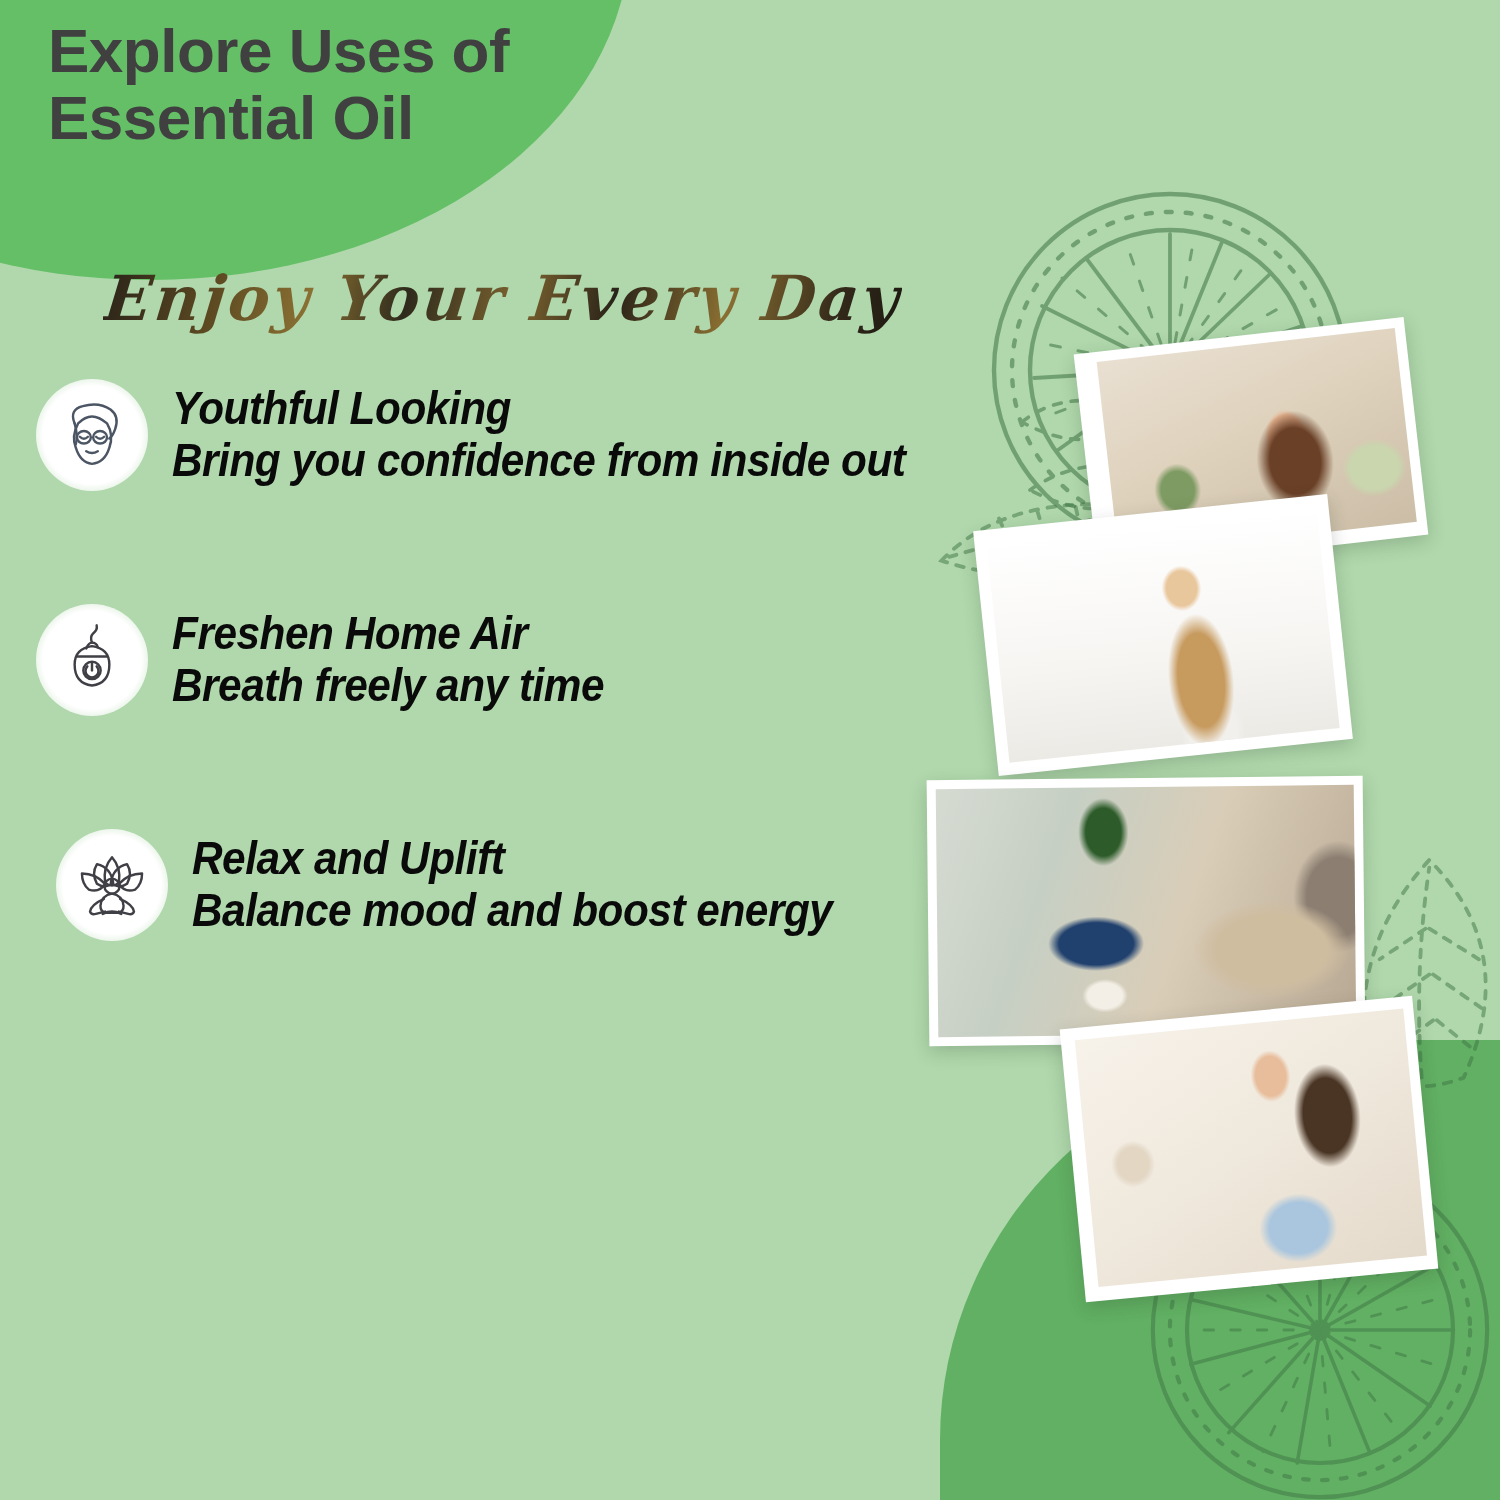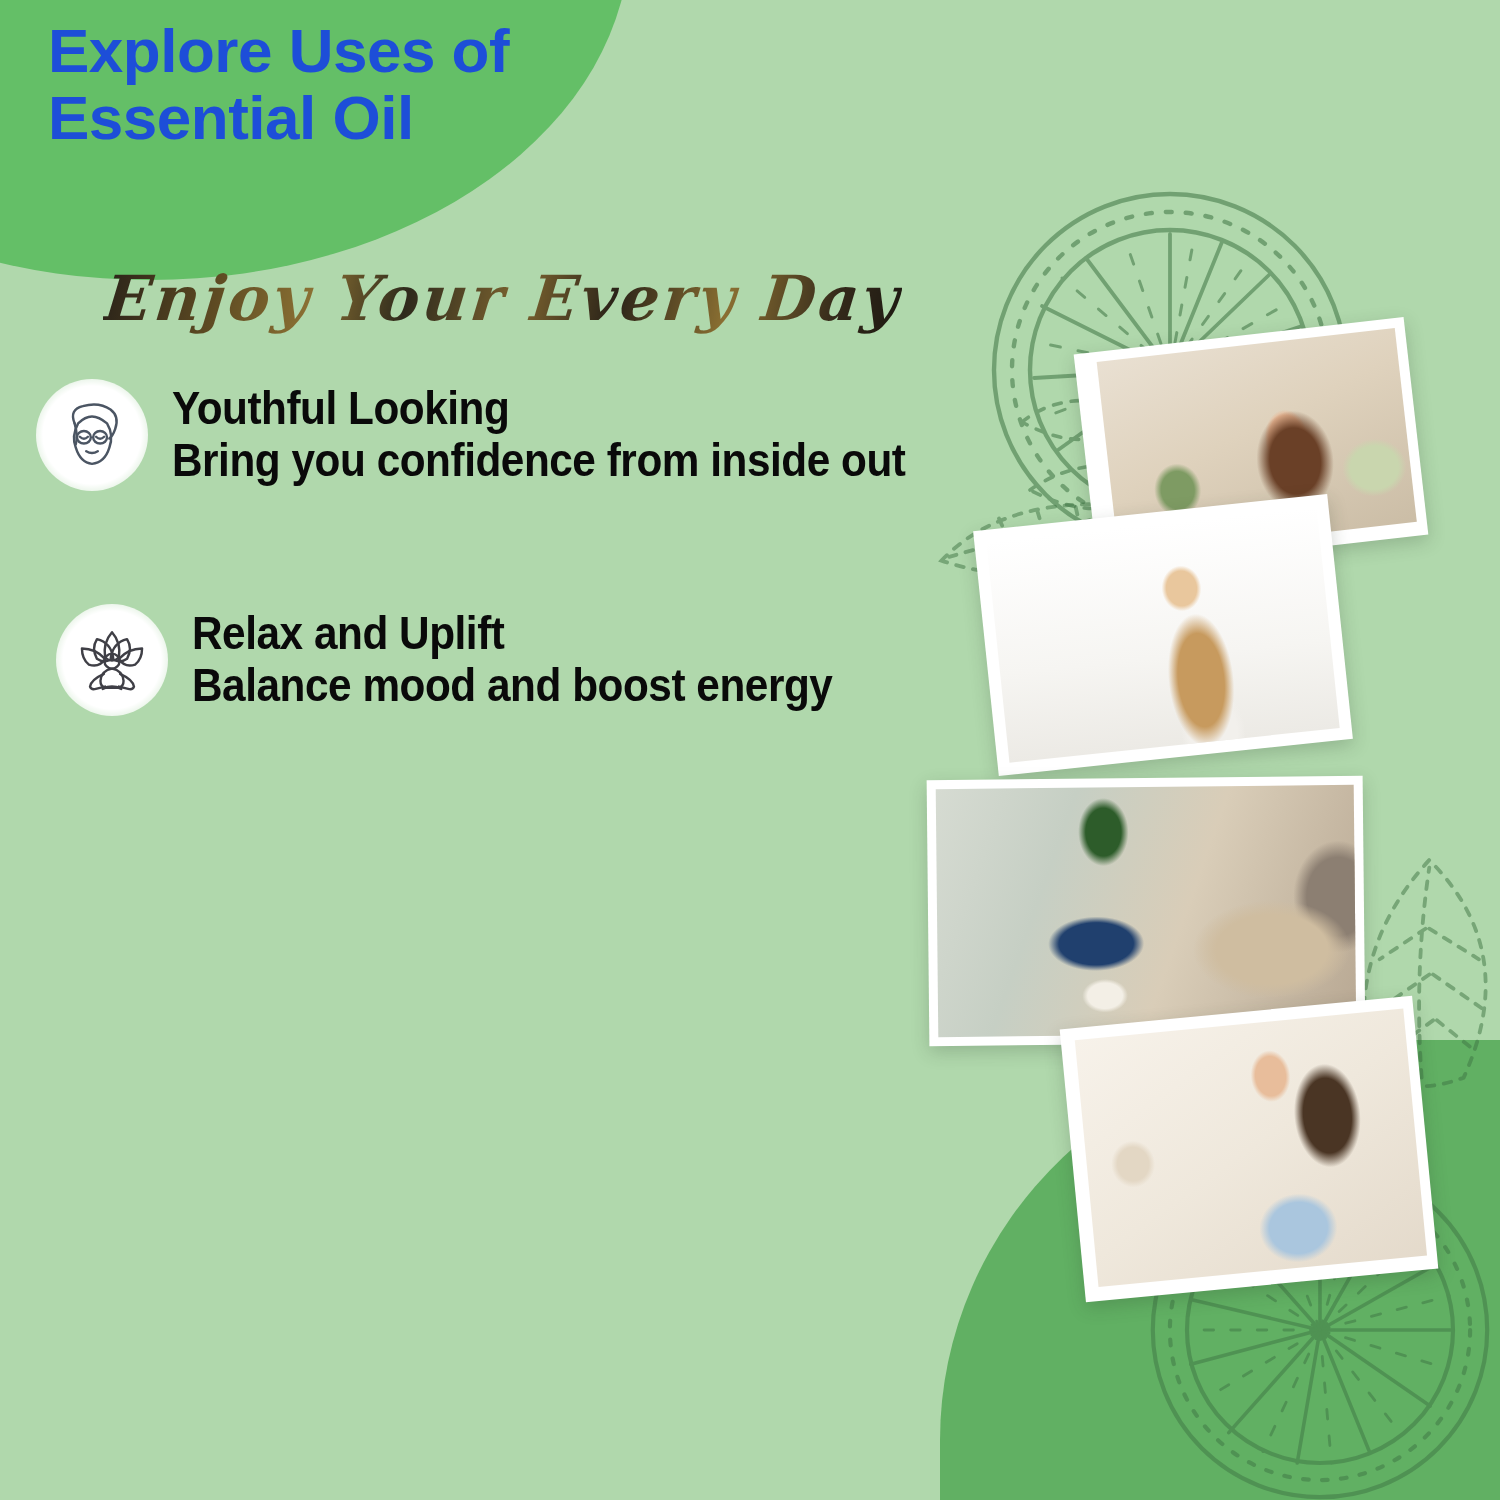--- a/index.html
+++ b/index.html
@@ -72,21 +72,21 @@
   }
   .leaf-left  { left: 930px; top: 430px;  width: 230px; height: 200px; }
   .leaf-right { left: 1330px; top: 840px; width: 210px; height: 250px; }
 
   
   .header-title {
     position: absolute;
     left: 48px;
     top: 18px;
     z-index: 6;
-    color: #1d4ed8;
+    color: #404040;
     font-size: 62px;
     font-weight: bold;
     line-height: 1.08;
     letter-spacing: -0.5px;
     max-width: 620px;
     white-space: pre-line;
   }
 
   
   .tagline {
@@ -109,20 +109,21 @@
     white-space: nowrap;
   }
 
   
   .features {
     position: absolute;
     left: 0;
     top: 376px;
     width: 1080px;
     z-index: 6;
+    font-style: italic;
   }
   .feature-row {
     display: flex;
     align-items: center;
     height: 118px;
     margin-bottom: 107px;
   }
   .feature-row:last-child { margin-bottom: 0; margin-left: 20px; }
 
   .icon-badge {
@@ -354,20 +355,39 @@
           </g>
         </svg>
       </span>
       <div class="feature-text">
         <div class="feature-title">Youthful Looking</div>
         <div class="feature-sub">Bring you confidence from inside out</div>
       </div>
     </div>
 
 
+    <div class="feature-row">
+      <span class="icon-badge">
+        <svg viewBox="0 0 64 64">
+          <g fill="none" stroke="#3f3f46" stroke-width="2.1" stroke-linecap="round" stroke-linejoin="round">
+            <path d="M17 36 Q17 22 32 20 Q47 22 47 36 Q47 52 32 54 Q17 52 17 36 Z"></path>
+            <path d="M19 29 L45 29"></path>
+            <path d="M27 22 Q29 17 32 17 Q36 17 37 21"></path>
+            <path d="M32 17 Q30 12 33 9 Q37 6 36 2"></path>
+            <circle cx="32" cy="41" r="7.5"></circle>
+            <path d="M32 35.5 L32 41"></path>
+            <path d="M28 37.5 A5.6 5.6 0 1 0 36 37.5"></path>
+          </g>
+        </svg>
+      </span>
+      <div class="feature-text">
+        <div class="feature-title">Freshen Home Air</div>
+        <div class="feature-sub">Breath freely any time</div>
+      </div>
+    </div>
 
     <div class="feature-row">
       <span class="icon-badge">
         <svg viewBox="0 0 64 64">
           <g fill="none" stroke="#3f3f46" stroke-width="2.1" stroke-linecap="round" stroke-linejoin="round">
             <path d="M32 8 Q40 17 38 30 Q32 35 26 30 Q24 17 32 8 Z"></path>
             <path d="M19 14 Q31 17 33 30 Q26 36 19 31 Q14 22 19 14 Z"></path>
             <path d="M45 14 Q50 22 45 31 Q38 36 31 30 Q33 17 45 14 Z"></path>
             <path d="M6 22 Q18 22 26 31 Q21 39 12 36 Q6 31 6 22 Z"></path>
             <path d="M58 22 Q58 31 52 36 Q43 39 38 31 Q46 22 58 22 Z"></path>

